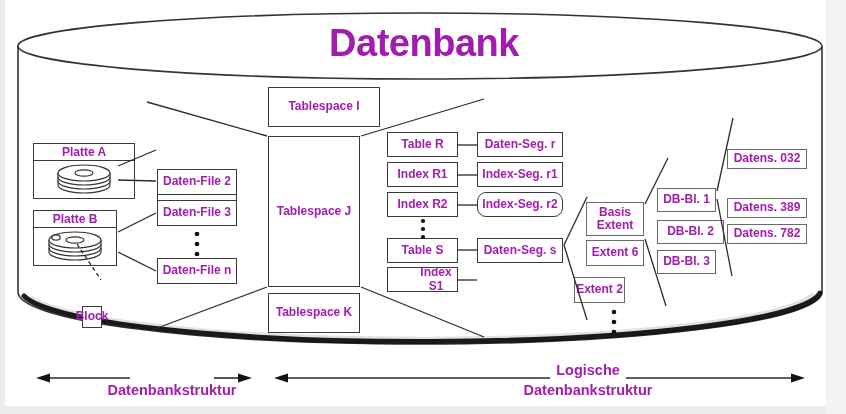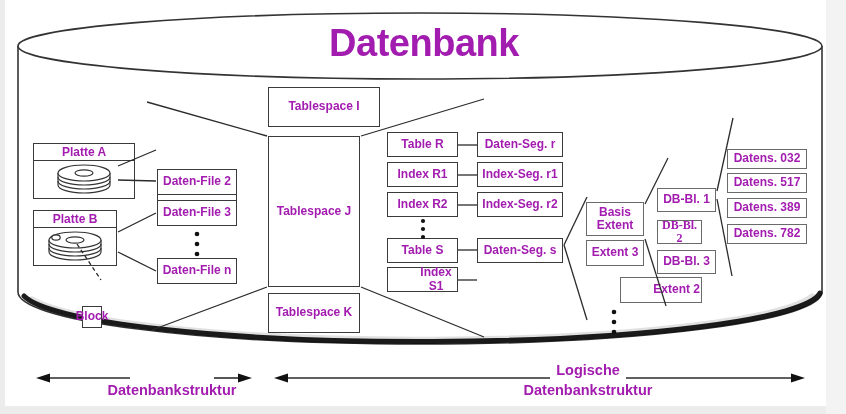--- a/index.html
+++ b/index.html
@@ -112,52 +112,49 @@
   <div class="box" style="left:387px; top:267px; width:71px; height:25px;padding-left:28px;">
     <span>Index S1</span>
     </div>
 
   <div class="box" style="left:477px; top:132px; width:86px; height:25px;">
     <span>Daten-Seg. r</span>
     </div>
   <div class="box" style="left:477px; top:162px; width:86px; height:25px;">
     <span>Index-Seg. r1</span>
     </div>
-  <div class="box" style="left:477px; top:192px; width:86px; height:25px;">
+  <div class="box" style="left:477px; top:192px; width:86px; height:25px;border-radius:9px;">
     <span>Index-Seg. r2</span>
     </div>
   <div class="box" style="left:477px; top:238px; width:86px; height:25px;">
     <span>Daten-Seg. s</span>
     </div>
 
   <div class="box gray" style="left:586px; top:202px; width:58px; height:34px;">
     <span>Basis Extent</span>
     </div>
   <div class="box gray" style="left:586px; top:240px; width:58px; height:26px;">
-    <span>Extent 3</span>
-    </div>
-  <div class="box gray" style="left:620px; top:277px; width:82px; height:26px;justify-content:flex-end;">
+    <span>Extent 6</span>
+    </div>
+  <div class="box gray" style="left:574px; top:277px; width:51px; height:26px;">
     <span>Extent 2</span>
     </div>
 
   <div class="box gray" style="left:657px; top:188px; width:59px; height:24px;">
     <span>DB-Bl. 1</span>
     </div>
-  <div class="box gray" style="left:657px; top:220px; width:45px; height:24px;font-family:Liberation Serif, serif;">
+  <div class="box gray" style="left:657px; top:220px; width:67px; height:24px;">
     <span>DB-Bl. 2</span>
     </div>
   <div class="box gray" style="left:657px; top:250px; width:59px; height:24px;">
     <span>DB-Bl. 3</span>
     </div>
 
   <div class="box gray" style="left:727px; top:149px; width:80px; height:20px;">
     <span>Datens. 032</span>
-    </div>
-  <div class="box gray" style="left:727px; top:173px; width:80px; height:20px;">
-    <span>Datens. 517</span>
     </div>
   <div class="box gray" style="left:727px; top:198px; width:80px; height:20px;">
     <span>Datens. 389</span>
     </div>
   <div class="box gray" style="left:727px; top:224px; width:80px; height:20px;">
     <span>Datens. 782</span>
     </div>
 
   <svg class="layer overlay" viewBox="0 0 846 414" fill="none" stroke="#2b2b2b" stroke-width="1.3">
     <g>

